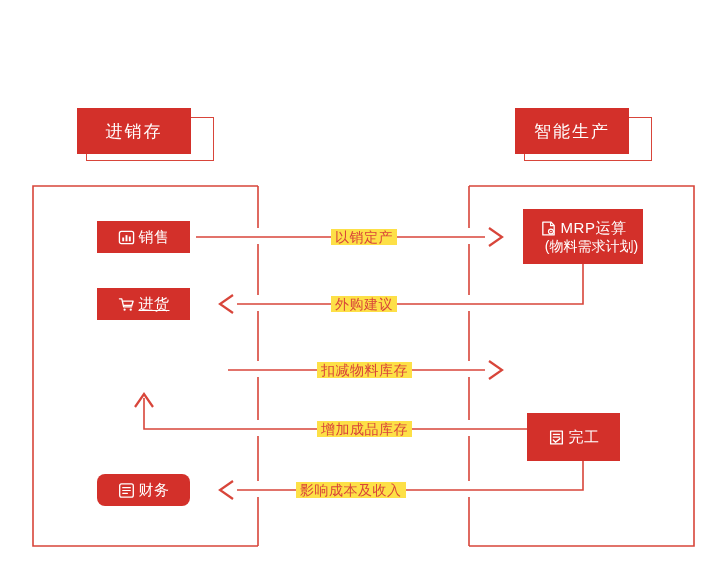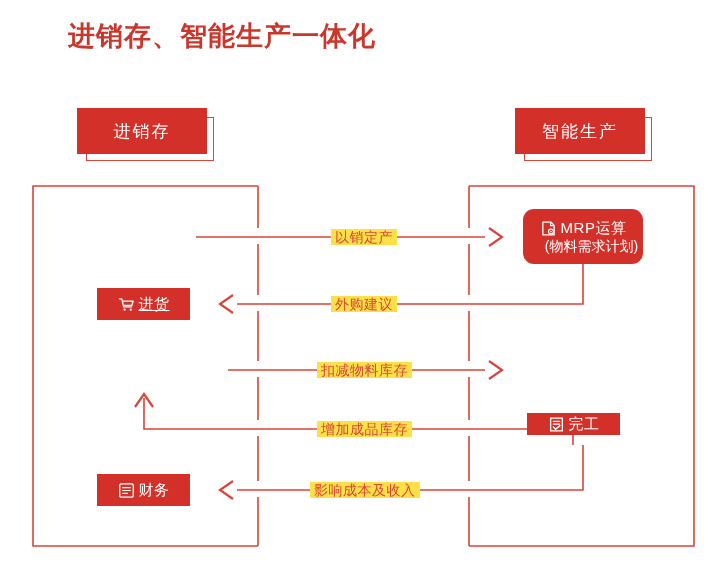--- a/index.html
+++ b/index.html
@@ -43,21 +43,21 @@
     width: 128px;
     height: 44px;
     border: 1.4px solid #D8453A;
     background: #ffffff;
     box-sizing: border-box;
   }
   .header-plate .main-box {
     position: absolute;
     left: 0;
     top: 0;
-    width: 130px;
+    width: 114px;
     height: 46px;
     background: #D3302A;
     color: #ffffff;
     display: flex;
     align-items: center;
     justify-content: center;
     font-size: 17px;
     letter-spacing: 2px;
     box-sizing: border-box;
   }
@@ -86,50 +86,49 @@
     flex: 0 0 auto;
   }
   .node .ico svg { display: block; }
   .node .lbl { white-space: nowrap; letter-spacing: 0.5px; }
   .node .row { display: flex; align-items: center; justify-content: center; }
   .node .sub { font-size: 14px; text-align: center; letter-spacing: 0; margin-left: 17px; }
 
   #node-sales     { left: 97px;  top: 221px; width: 93px; height: 32px; }
   #node-purchase  { left: 97px;  top: 288px; width: 93px; height: 32px; text-decoration: underline; }
   #node-stock     { left: 97px;  top: 354px; width: 93px; height: 32px; }
-  #node-finance   { left: 97px;  top: 474px; width: 93px; height: 32px; }
+  #node-finance   { left: 97px;  top: 474px; width: 93px; height: 32px; border-radius: 8px; }
 
   #node-mrp { left: 523px; top: 209px; width: 120px; height: 55px;
-              flex-direction: column; padding-top: 2px; border-radius: 11px; }
+              flex-direction: column; padding-top: 2px; }
   #node-pick { left: 527px; top: 354px; width: 93px; height: 32px; }
-  #node-done { left: 527px; top: 413px; width: 93px; height: 22px; }
+  #node-done { left: 527px; top: 413px; width: 93px; height: 48px; }
 
   
   .edge-label {
     position: absolute;
     color: #D8453A;
     font-size: 14px;
     letter-spacing: 0.5px;
     white-space: nowrap;
     background: #fde047;
     padding: 0 4px;
     line-height: 16px;
   }
   #lab-1 { left: 331px; top: 229px; }
   #lab-2 { left: 331px; top: 296px; }
   #lab-3 { left: 317px; top: 362px; text-align: right; }
   #lab-4 { left: 317px; top: 421px; }
-  #lab-5 { left: 310px; top: 482px; text-align: center; }
+  #lab-5 { left: 296px; top: 482px; text-align: center; }
 </style>
 </head>
 <body>
 
 <div id="stage">
 
-  <div id="title">进销存、智能生产一体化</div>
 
   <svg width="723" height="576" style="position:absolute;left:0;top:0;">
     <g fill="none" stroke="#D8453A" stroke-width="1.6">
 
       <path d="
         M 258 186 L 33 186 L 33 546 L 258 546
         M 258 186 L 258 228
         M 258 244 L 258 295
         M 258 311 L 258 361
         M 258 377 L 258 420
@@ -165,20 +164,31 @@
   <div class="header-plate" id="header-left">
     <div class="shadow-box"></div>
     <div class="main-box">进销存</div>
   </div>
 
   <div class="header-plate" id="header-right">
     <div class="shadow-box"></div>
     <div class="main-box">智能生产</div>
   </div>
 
+  <div class="node" id="node-sales">
+    <span class="ico">
+      <svg viewBox="0 0 18 18" width="17" height="17">
+        <rect x="1.5" y="2.5" width="15" height="13" rx="2" fill="none" stroke="#fff" stroke-width="1.4"></rect>
+        <rect x="4.5" y="9" width="2" height="4" fill="#fff"></rect>
+        <rect x="8" y="6.5" width="2" height="6.5" fill="#fff"></rect>
+        <rect x="11.5" y="8" width="2" height="5" fill="#fff"></rect>
+      </svg>
+    </span>
+    <span class="lbl">销售</span>
+  </div>
 
   <div class="node" id="node-purchase">
     <span class="ico">
       <svg viewBox="0 0 18 18" width="17" height="17">
         <path d="M1.5 3 H4 L6 11.5 H14.5" fill="none" stroke="#fff" stroke-width="1.4" stroke-linecap="round" stroke-linejoin="round"></path>
         <path d="M5 5.5 H16 L14.6 10 H6" fill="none" stroke="#fff" stroke-width="1.4" stroke-linejoin="round"></path>
         <circle cx="7" cy="14.5" r="1.2" fill="#fff"></circle>
         <circle cx="13.5" cy="14.5" r="1.2" fill="#fff"></circle>
       </svg>
     </span>

